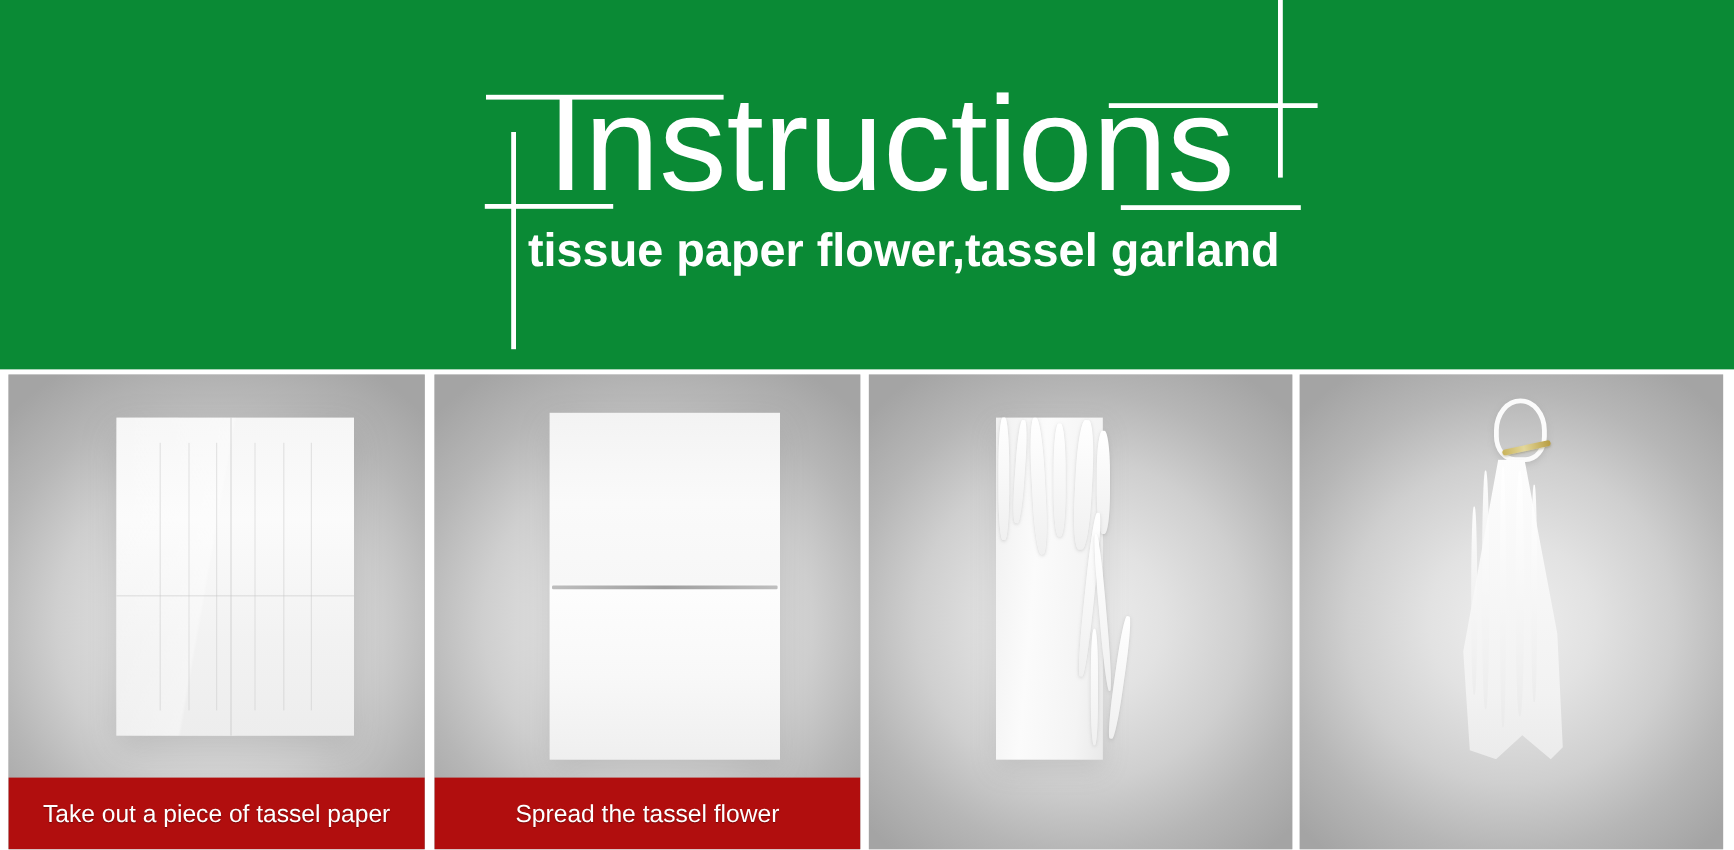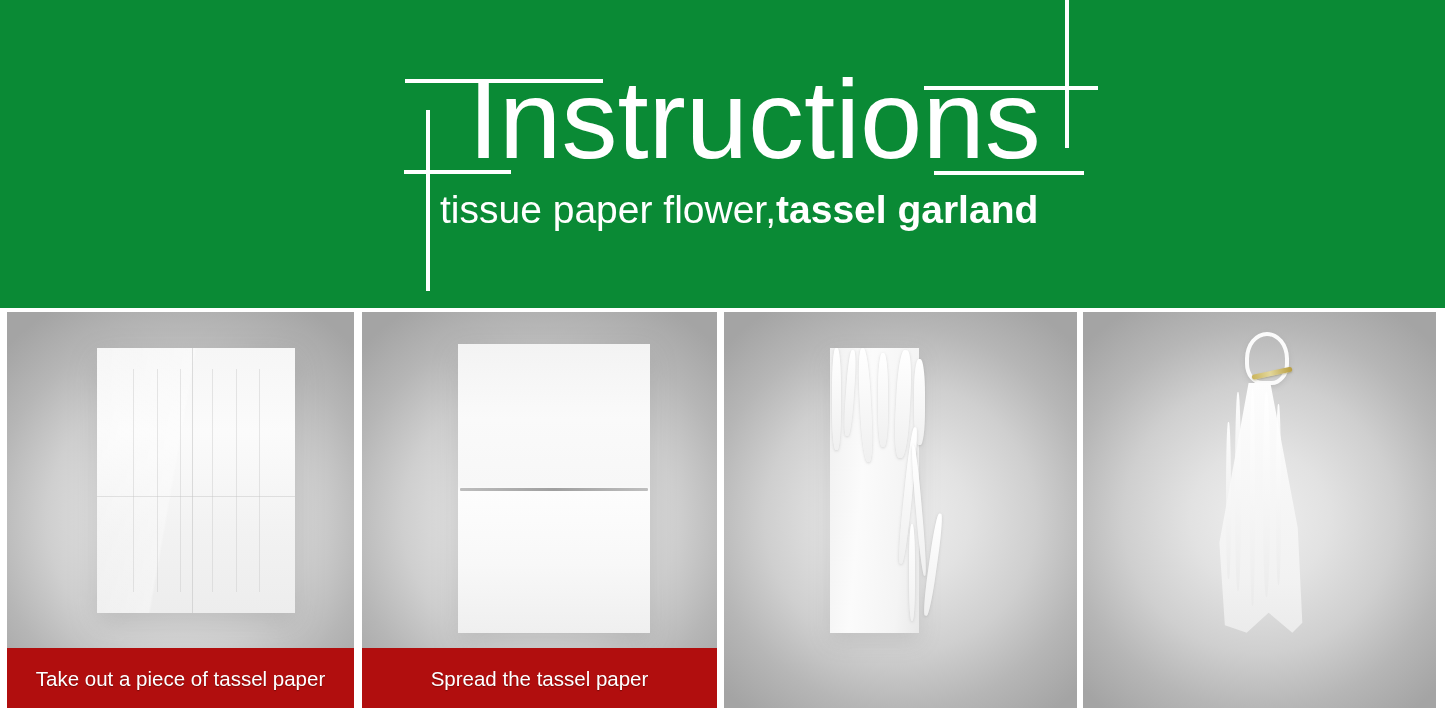--- a/index.html
+++ b/index.html
@@ -33,40 +33,40 @@
   }
   .rule-h-topleft  { left: 405px; top: 79px;  width: 198px; height: 4px; }
   .rule-v-left     { left: 426px; top: 110px; width: 4px;   height: 181px; }
   .rule-h-left2    { left: 404px; top: 170px; width: 107px; height: 4px; }
   .rule-v-right    { left: 1065px; top: -4px; width: 4px;   height: 152px; }
   .rule-h-right1   { left: 924px; top: 86px;  width: 174px; height: 4px; }
   .rule-h-right2   { left: 934px; top: 171px; width: 150px; height: 4px; }
 
   .banner-title {
     position: absolute;
-    left: 468px;
+    left: 456px;
     top: 64px;
     font-size: 112px;
     line-height: 1;
     letter-spacing: 0px;
     font-weight: 400;
     color: #ffffff;
     white-space: nowrap;
   }
 
   .banner-subtitle {
     position: absolute;
     left: 440px;
     top: 190px;
     font-size: 39px;
     line-height: 1;
     color: #ffffff;
     white-space: nowrap;
   }
-  .banner-subtitle .sub-light { font-weight: 400; }
+  .banner-subtitle .sub-light { font-weight: 700; }
   .banner-subtitle .sub-bold  { font-weight: 700; }
 
   
   .strip {
     position: absolute;
     left: 0;
     top: 308px;
     width: 1445px;
     height: 400px;
     display: flex;
@@ -281,21 +281,21 @@
     </div>
   </div>
 
   <div class="panel panel-1">
     <div class="photo">
       <div class="sheet2">
         <div class="fold-line"></div>
       </div>
     </div>
     <div class="caption">
-      <span class="caption-text">Spread the tassel paper</span>
+      <span class="caption-text">Spread the tassel flower</span>
     </div>
   </div>
 
   <div class="panel panel-2">
     <div class="photo">
       <div class="roll-wrap">
         <div class="roll-body"></div>
         <div class="roll-strand" style="left:2%;  top:0%;  width:7%;  height:36%;"></div>
         <div class="roll-strand" style="left:13%; top:1%;  width:6%;  height:30%; transform:rotate(4deg);"></div>
         <div class="roll-strand" style="left:24%; top:0%;  width:9%;  height:40%; transform:rotate(-3deg);"></div>

